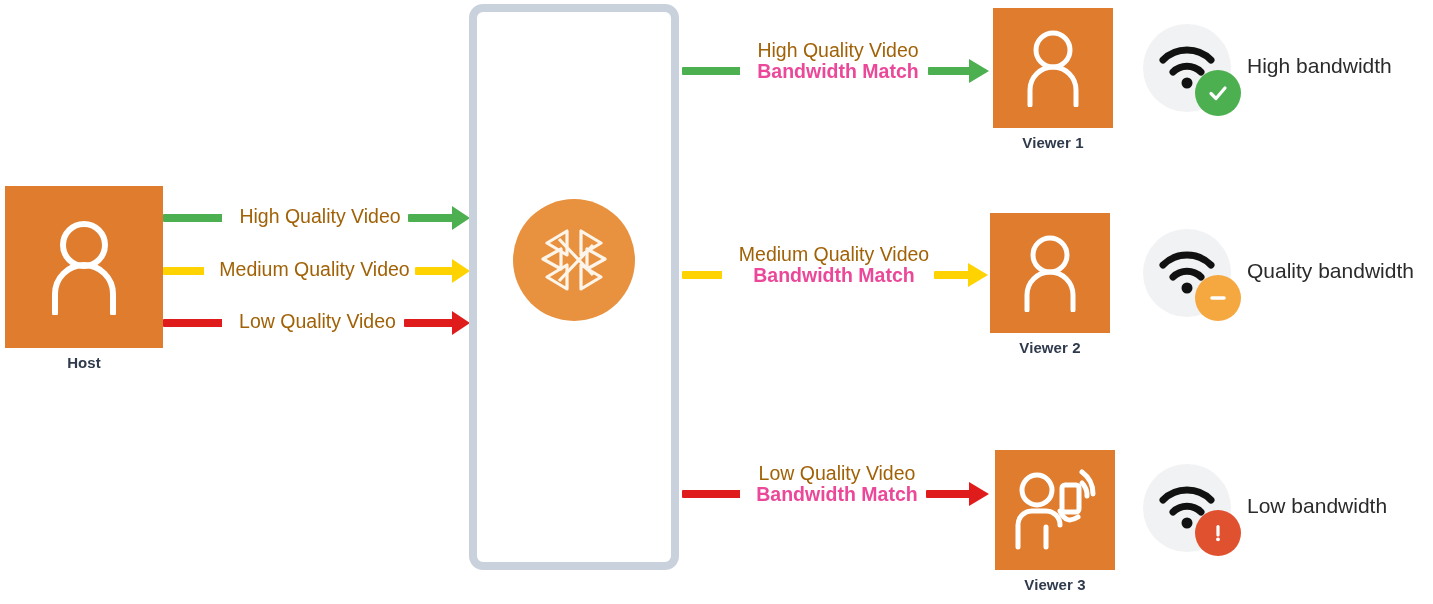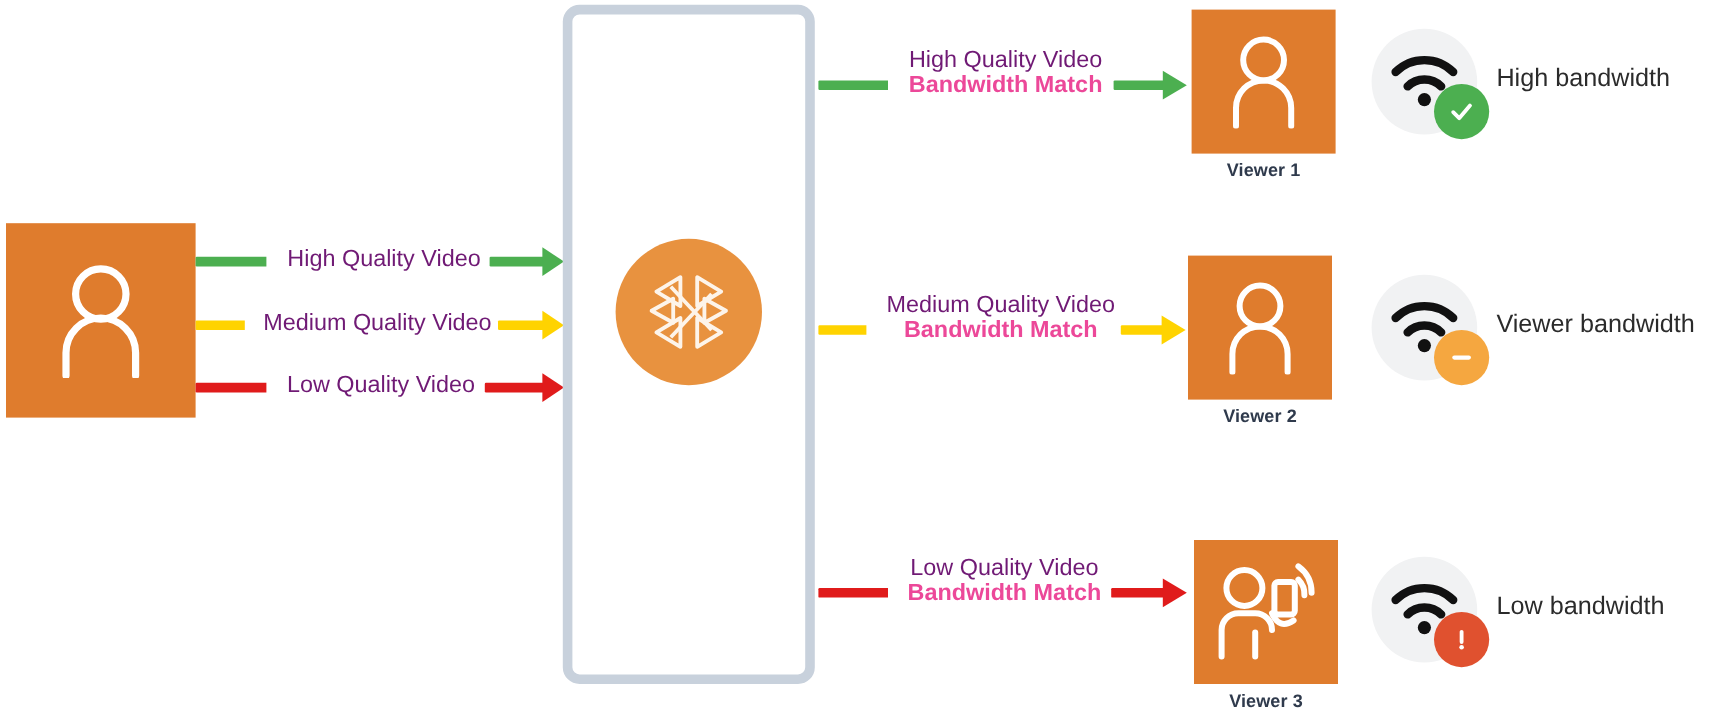--- a/index.html
+++ b/index.html
@@ -82,21 +82,21 @@
     position: absolute;
     text-align: center;
     white-space: nowrap;
     background: #ffffff;
     line-height: 1.08;
     padding: 0 3px;
   }
   .edge-label .primary {
     display: block;
     font-size: 19.5px;
-    color: #701a75;
+    color: #a16207;
   }
   .edge-label .match {
     display: block;
     font-size: 19.5px;
     font-weight: bold;
     color: #ec4899;
   }
   .edge-label.single .primary {
     font-size: 19.5px;
   }
@@ -141,20 +141,21 @@
 <div id="stage">
 
   <div class="node-box" style="left:5px; top:186px; width:158px; height:162px;">
     <span>
       <svg width="74" height="96" viewBox="0 0 74 96">
         <circle cx="37" cy="26" r="21" fill="none" stroke="#ffffff" stroke-width="6"></circle>
         <path d="M8 94 V75 a29 29 0 0 1 58 0 V94" fill="none" stroke="#ffffff" stroke-width="6" stroke-linecap="round"></path>
       </svg>
     </span>
   </div>
+  <div class="node-label" style="left:5px; top:354px; width:158px;">Host</div>
 
   <div class="flow-line" style="left:163px; top:214px; width:90px; background:#4CAF50;"></div>
   <div class="edge-label single" style="left:222px; top:206px; width:190px;">
     <span class="primary">High Quality Video</span>
   </div>
   <div class="flow-line" style="left:408px; top:214px; width:48px; background:#4CAF50;"></div>
   <div class="flow-arrow" style="left:452px; top:206px; border-left:18px solid #4CAF50;"></div>
 
   <div class="flow-line" style="left:163px; top:267px; width:48px; background:#FFD300;"></div>
   <div class="edge-label single" style="left:204px; top:259px; width:215px;">
@@ -275,21 +276,21 @@
           <path d="M14 28 a20 20 0 0 1 28 0" stroke-width="7"></path>
         </g>
         <circle cx="28" cy="39" r="5.5" fill="#111111"></circle>
       </svg>
     </span>
     <div class="bw-badge" style="background:#F5A740;">
       <svg width="24" height="24" viewBox="0 0 24 24">
         <path d="M6 12 H18" fill="none" stroke="#ffffff" stroke-width="3.6" stroke-linecap="round"></path>
       </svg>
     </div>
-    <div class="bw-text">Viewer bandwidth</div>
+    <div class="bw-text">Quality bandwidth</div>
   </div>
 
   <div class="bw-item" style="left:1143px; top:464px; width:290px; height:100px;">
     <div class="bw-circle"></div>
     <span class="bw-wifi">
       <svg width="56" height="46" viewBox="0 0 56 46">
         <g fill="none" stroke="#111111" stroke-linecap="round">
           <path d="M4 16 a34 34 0 0 1 48 0" stroke-width="7"></path>
           <path d="M14 28 a20 20 0 0 1 28 0" stroke-width="7"></path>
         </g>

